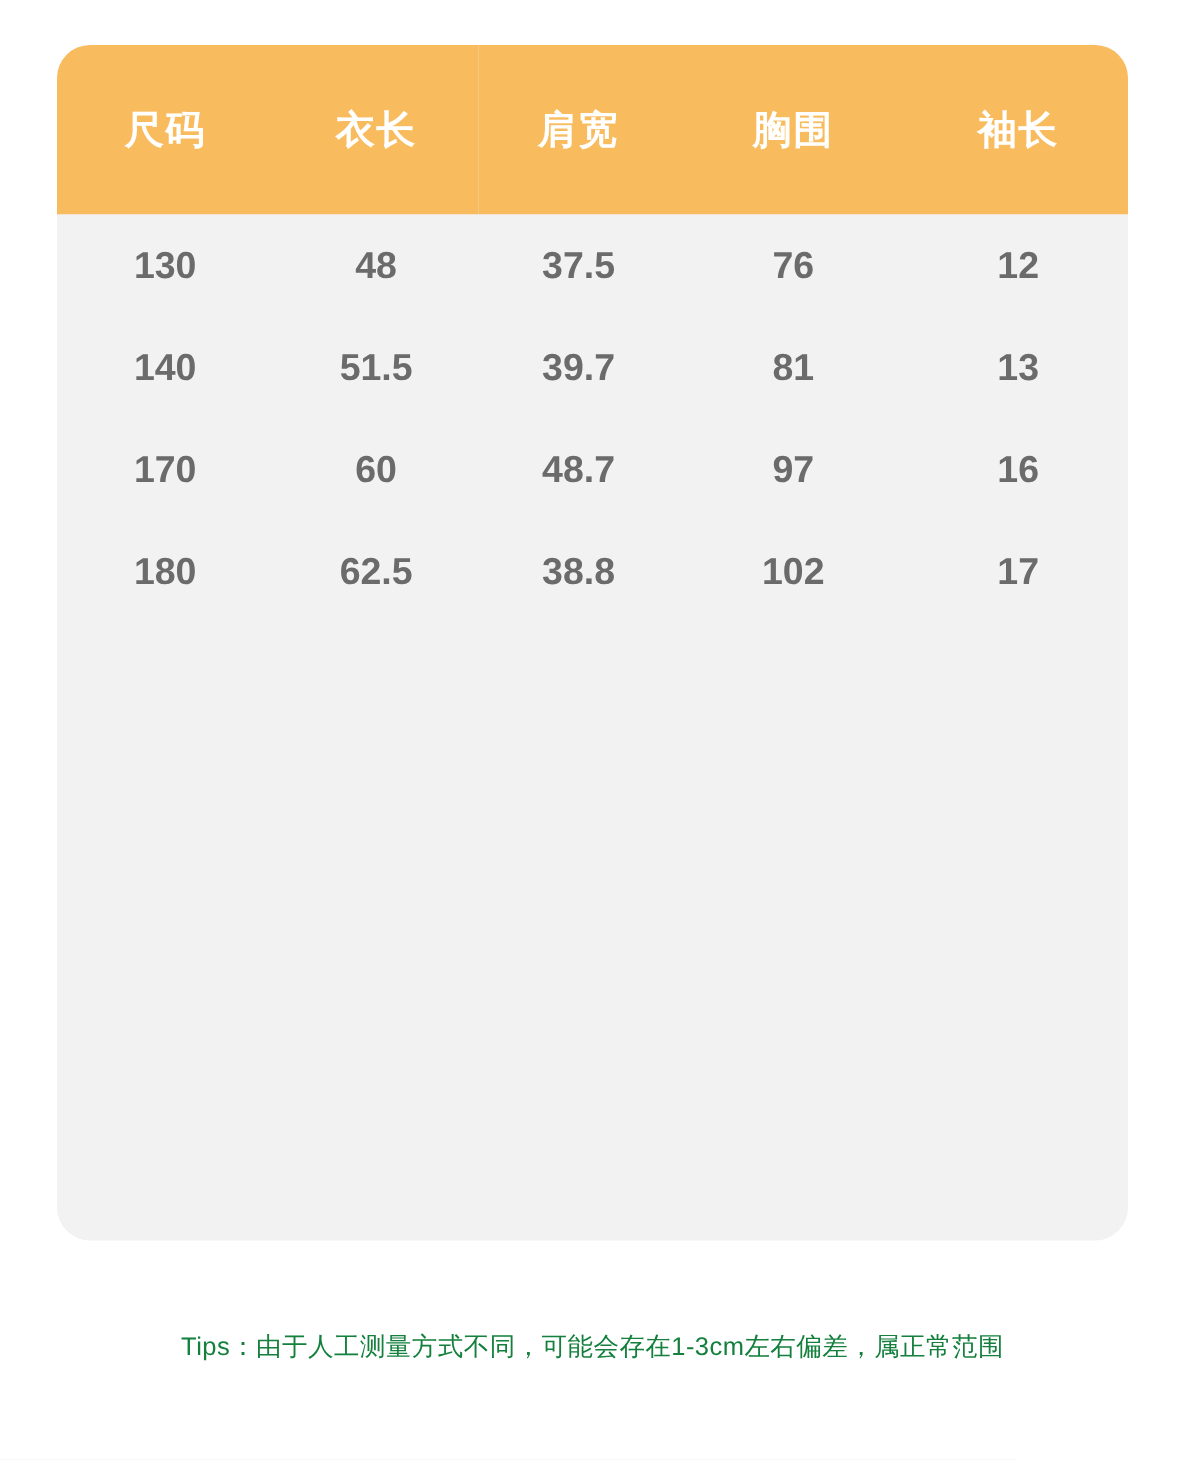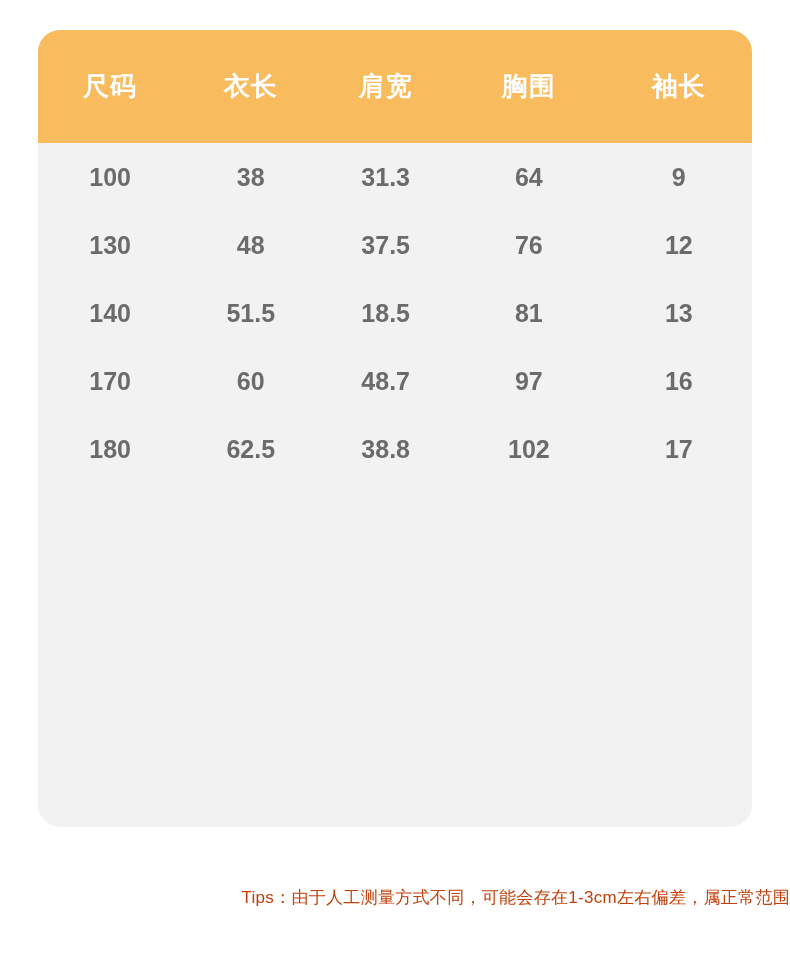--- a/index.html
+++ b/index.html
@@ -64,22 +64,22 @@
   .col-length { width: 19.2%; }
   .col-shoulder { width: 18.6%; }
   .col-chest  { width: 21.5%; margin-top: 24px; }
   .col-sleeve { width: 20.5%; }
 
   #tips-note {
     position: absolute;
     left: 0;
     top: 886px;
     width: 790px;
-    text-align: right;
-    color: #c2410c;
+    text-align: center;
+    color: #15803d;
     font-size: 17px;
     font-weight: normal;
     letter-spacing: 0.3px;
     white-space: nowrap;
   }
 </style>
 </head>
 <body>
 
 <div id="size-chart-card">
@@ -88,37 +88,30 @@
       <tr>
         <th class="col-size">尺码</th>
         <th class="col-length">衣长</th>
         <th class="col-shoulder">肩宽</th>
         <th class="col-chest">胸围</th>
         <th class="col-sleeve">袖长</th>
       </tr>
     </thead>
     <tbody id="table-body">
         <tr>
-          <td class="col-size">100</td>
-          <td class="col-length">38</td>
-          <td class="col-shoulder">31.3</td>
-          <td class="col-chest">64</td>
-          <td class="col-sleeve">9</td>
-        </tr>
-        <tr>
           <td class="col-size">130</td>
           <td class="col-length">48</td>
           <td class="col-shoulder">37.5</td>
           <td class="col-chest">76</td>
           <td class="col-sleeve">12</td>
         </tr>
         <tr>
           <td class="col-size">140</td>
           <td class="col-length">51.5</td>
-          <td class="col-shoulder">18.5</td>
+          <td class="col-shoulder">39.7</td>
           <td class="col-chest">81</td>
           <td class="col-sleeve">13</td>
         </tr>
         <tr>
           <td class="col-size">170</td>
           <td class="col-length">60</td>
           <td class="col-shoulder">48.7</td>
           <td class="col-chest">97</td>
           <td class="col-sleeve">16</td>
         </tr>

